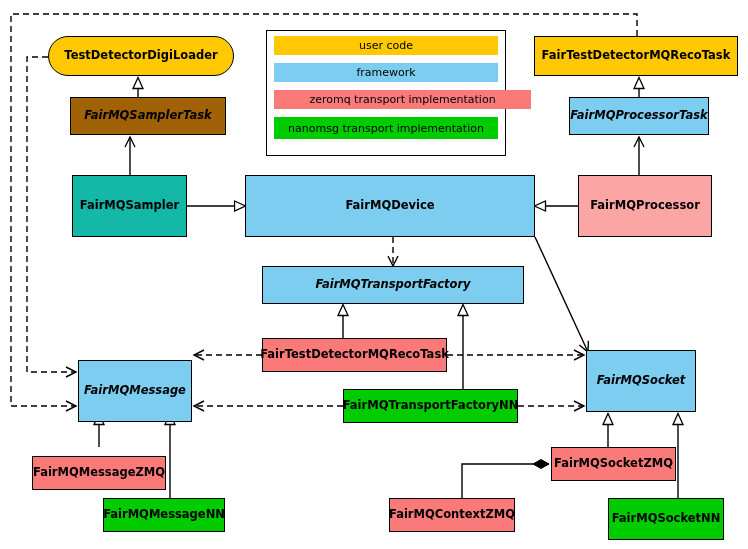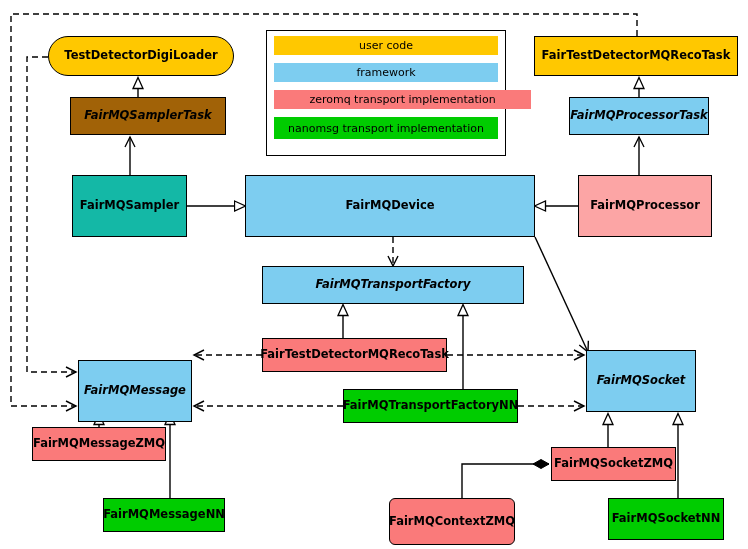--- a/index.html
+++ b/index.html
@@ -114,33 +114,33 @@
       </div>
       <div class="node" style="left: 343px; top: 389px; width: 175px; height: 34px; background: rgb(0, 204, 0);">
         <span>FairMQTransportFactoryNN</span>
       </div>
       <div class="node abstract" style="left: 78px; top: 360px; width: 114px; height: 62px; background: rgb(125, 205, 240);">
         <span>FairMQMessage</span>
       </div>
       <div class="node abstract" style="left: 586px; top: 350px; width: 110px; height: 62px; background: rgb(125, 205, 240);">
         <span>FairMQSocket</span>
       </div>
-      <div class="node" style="left: 32px; top: 427px; width: 134px; height: 34px; background: rgb(250, 122, 122);">
+      <div class="node" style="left: 32px; top: 456px; width: 134px; height: 34px; background: rgb(250, 122, 122);">
         <span>FairMQMessageZMQ</span>
       </div>
       <div class="node" style="left: 103px; top: 498px; width: 122px; height: 34px; background: rgb(0, 204, 0);">
         <span>FairMQMessageNN</span>
       </div>
       <div class="node" style="left: 551px; top: 447px; width: 125px; height: 34px; background: rgb(250, 122, 122);">
         <span>FairMQSocketZMQ</span>
       </div>
       <div class="node" style="left: 608px; top: 498px; width: 116px; height: 42px; background: rgb(0, 204, 0);">
         <span>FairMQSocketNN</span>
       </div>
-      <div class="node" style="left: 389px; top: 498px; width: 126px; height: 47px; background: rgb(250, 122, 122); border-radius: 6px;">
+      <div class="node" style="left: 389px; top: 498px; width: 126px; height: 34px; background: rgb(250, 122, 122);">
         <span>FairMQContextZMQ</span>
       </div>
     </div>
   <div id="legend-host">
       <div class="legend-row" style="left: 274px; top: 36px; width: 224px; height: 19px; background: rgb(255, 200, 0); z-index: 8;">
         <span>user code</span>
       </div>
       <div class="legend-row" style="left: 274px; top: 63px; width: 224px; height: 19px; background: rgb(125, 205, 240); z-index: 8;">
         <span>framework</span>
       </div>

